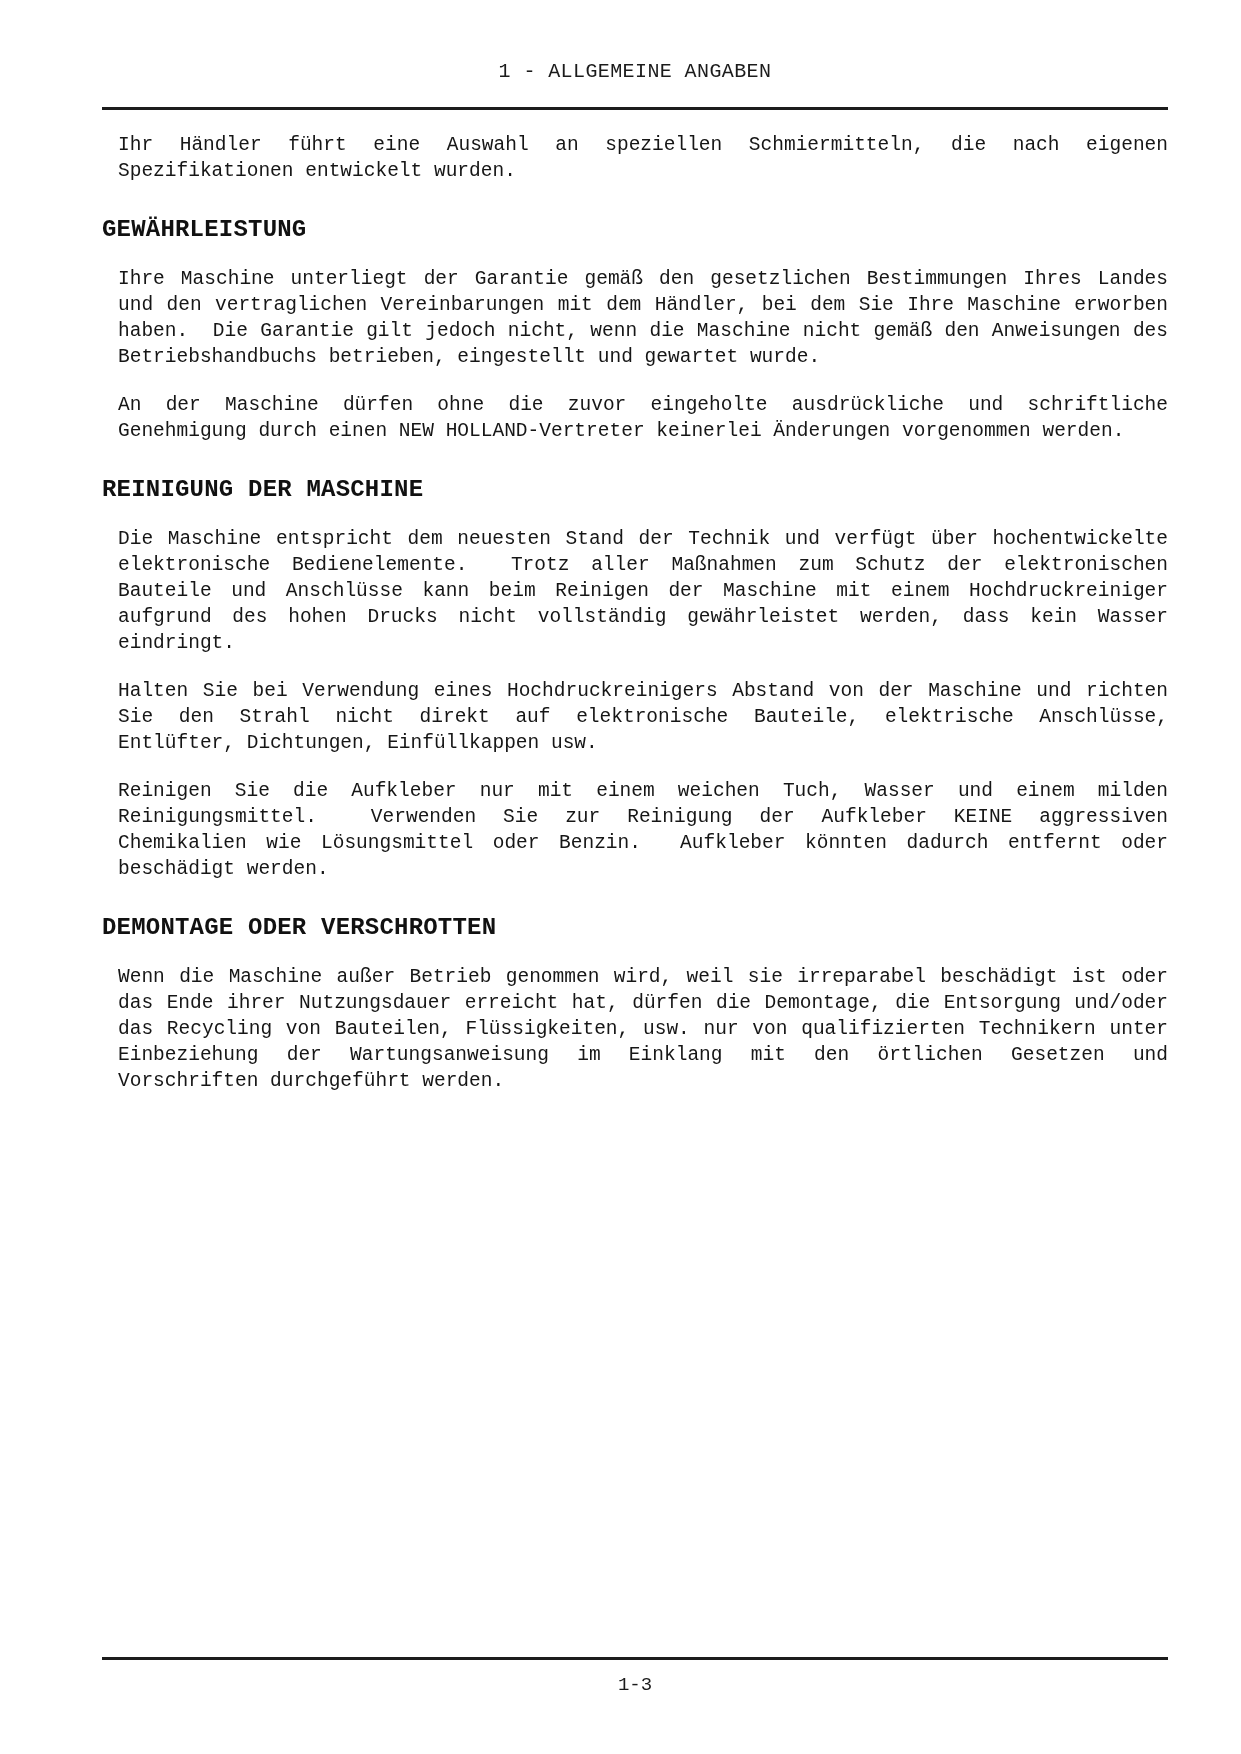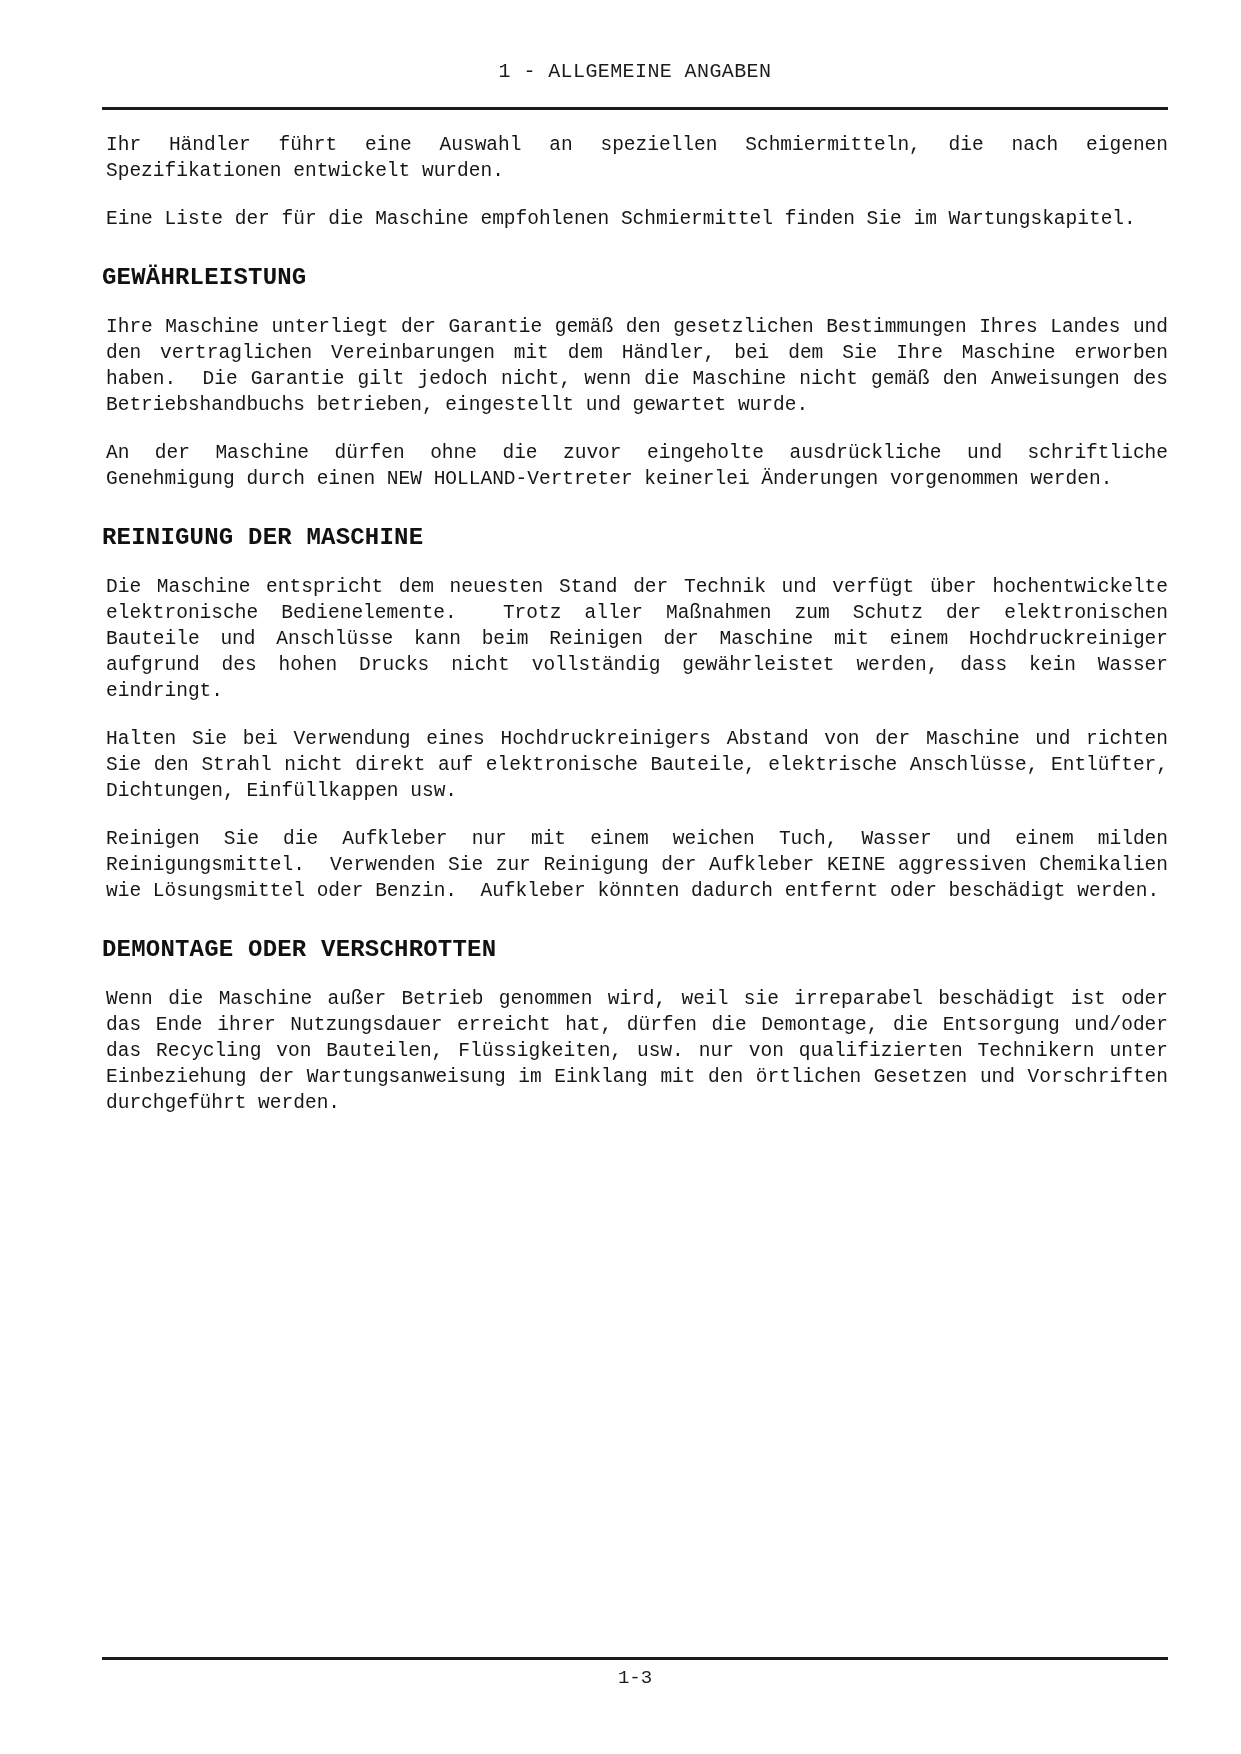--- a/index.html
+++ b/index.html
@@ -41,58 +41,57 @@
     font-size: 24px;
     line-height: 28px;
     font-weight: bold;
     letter-spacing: 0.2px;
     color: #111111;
     margin: 32px 0 0 0;
   }
   .body-para {
     font-size: 19.5px;
     line-height: 26px;
-    margin: 22px 0 0 4px;
+    margin: 22px 0 0 16px;
     text-align: justify;
     white-space: pre-wrap;
     color: #161616;
   }
   .page-footer {
     position: absolute;
     top: 1657px;
     left: 102px;
     width: 1066px;
   }
   .footer-rule {
     border-top: 3px solid #1c1c1c;
     height: 0;
   }
   .page-number {
-    margin-top: 7px;
+    margin-top: 14px;
     text-align: center;
     font-size: 19px;
     line-height: 22px;
     color: #1b1b1b;
   }
 </style>
 </head>
 <body>
 
 <div class="page">
 
   <header class="page-header">
     <div class="chapter-title">1 - ALLGEMEINE ANGABEN</div>
     <div class="header-rule"></div>
   </header>
 
   <main class="content">
 
     <section>
       <p class="body-para">Ihr Händler führt eine Auswahl an speziellen Schmiermitteln, die nach eigenen Spezifikationen entwickelt wurden.</p>
-      <p class="body-para">Eine Liste der für die Maschine empfohlenen Schmiermittel finden Sie im Wartungskapitel.</p>
     </section>
 
     <section>
       <h2 class="section-heading">GEWÄHRLEISTUNG</h2>
       <p class="body-para">Ihre Maschine unterliegt der Garantie gemäß den gesetzlichen Bestimmungen Ihres Landes und den vertraglichen Vereinbarungen mit dem Händler, bei dem Sie Ihre Maschine erworben haben.  Die Garantie gilt jedoch nicht, wenn die Maschine nicht gemäß den Anweisungen des Betriebshandbuchs betrieben, eingestellt und gewartet wurde.</p>
       <p class="body-para">An der Maschine dürfen ohne die zuvor eingeholte ausdrückliche und schriftliche Genehmigung durch einen NEW HOLLAND-Vertreter keinerlei Änderungen vorgenommen werden.</p>
     </section>
 
     <section>
       <h2 class="section-heading">REINIGUNG DER MASCHINE</h2>

